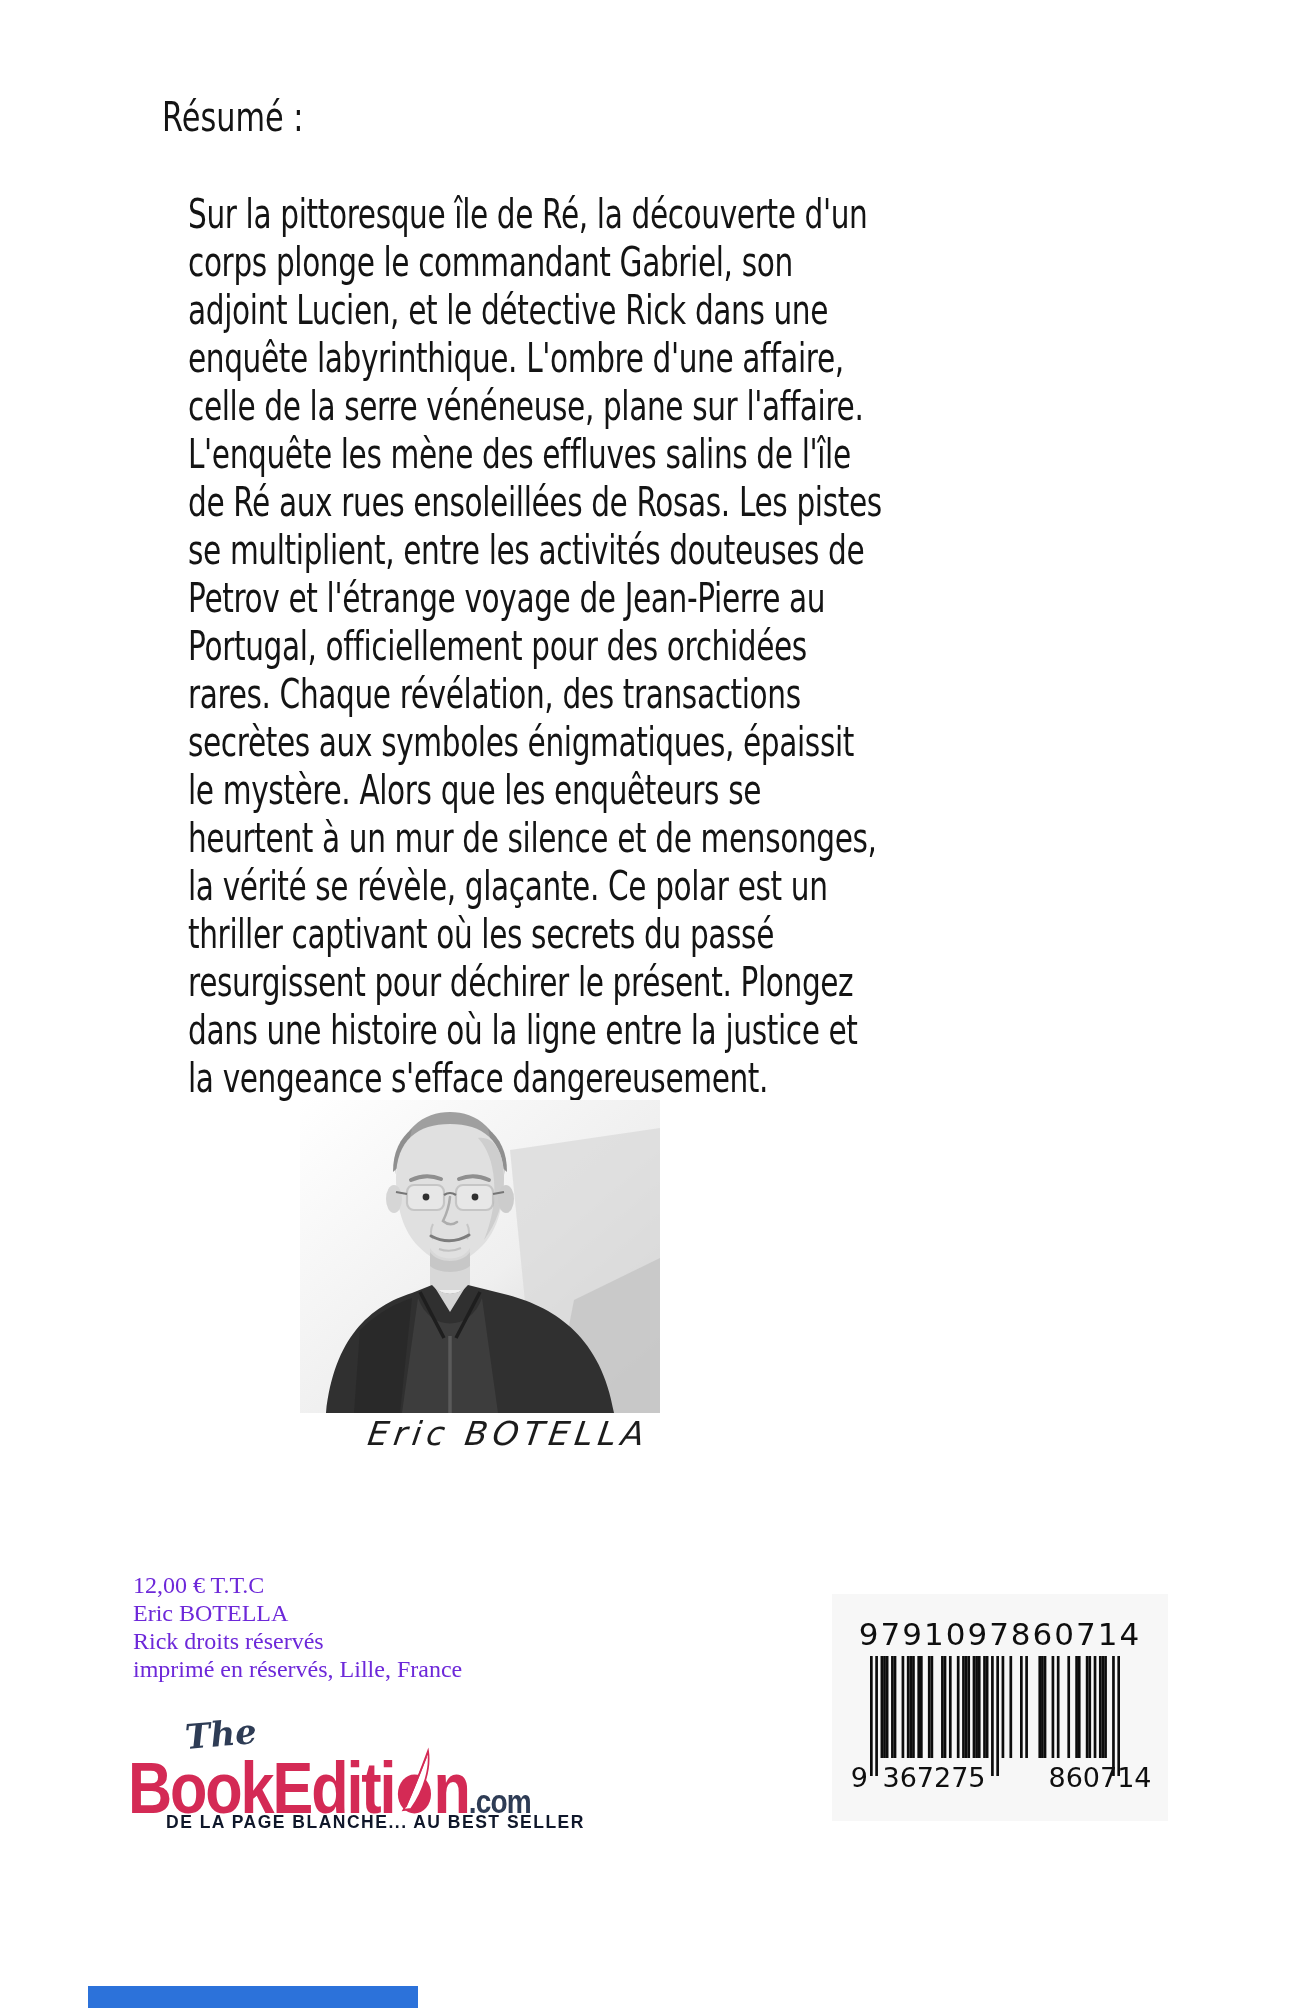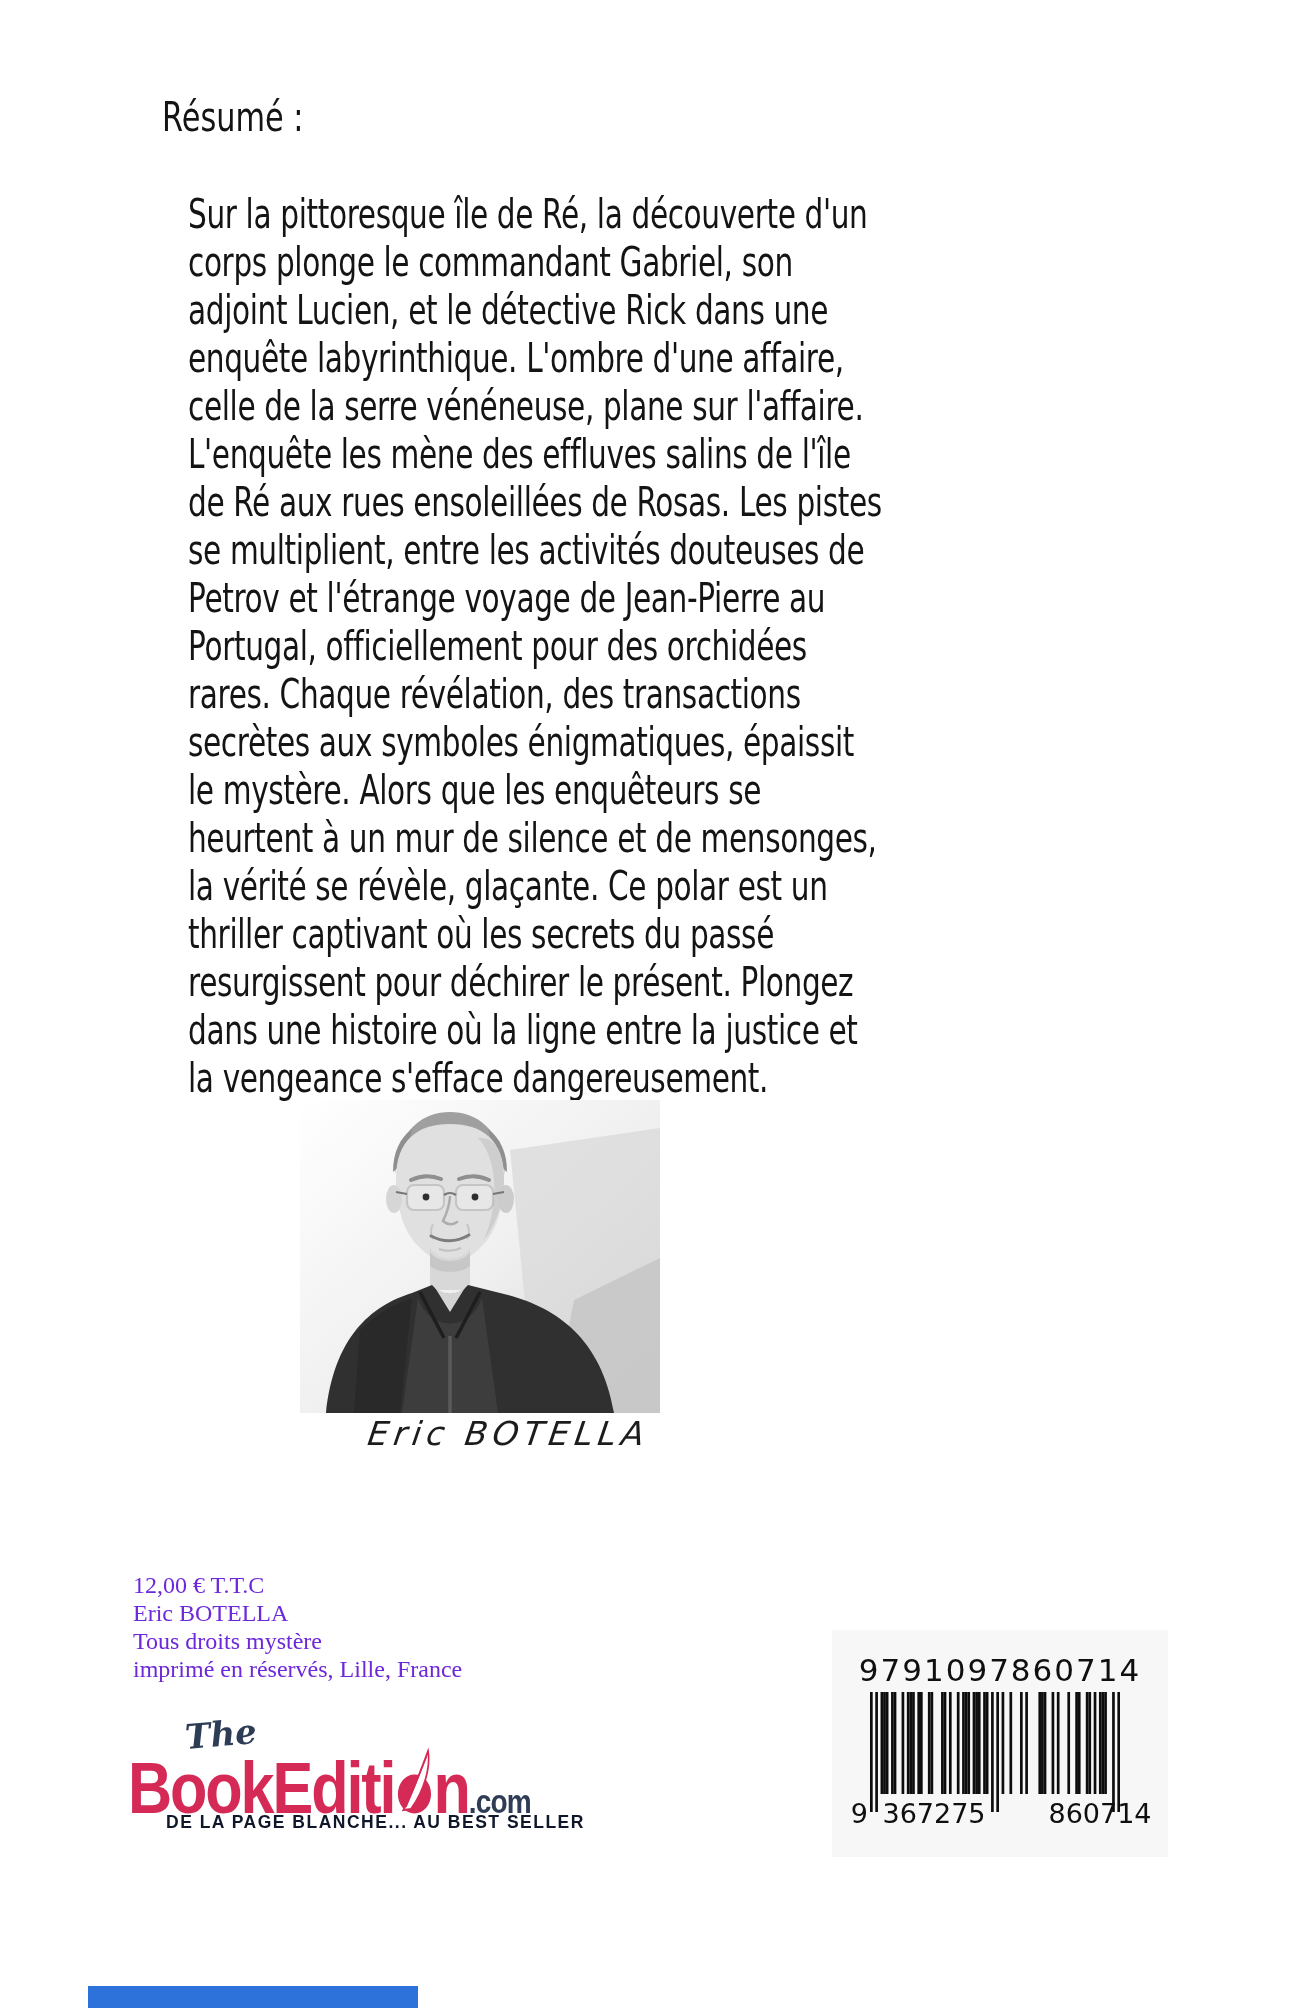--- a/index.html
+++ b/index.html
@@ -45,21 +45,21 @@
     transform:scaleX(0.85);transform-origin:0 0;white-space:nowrap;
   }
   .logo-main .tld{font-size:33px;letter-spacing:-1px;color:#2e3c55;}
   .logo-main svg{vertical-align:-2px;}
   .tagline{
     position:absolute;left:166px;top:1812px;
     font-family:"Liberation Sans","DejaVu Sans",sans-serif;font-weight:bold;
     font-size:17.5px;letter-spacing:1.5px;color:#0f172a;white-space:nowrap;
   }
   
-  .barcode-box{position:absolute;left:832px;top:1630px;width:336px;height:227px;background:#f7f7f7;}
+  .barcode-box{position:absolute;left:832px;top:1594px;width:336px;height:227px;background:#f7f7f7;}
   .bc-number{
     position:absolute;left:0;right:0;top:22px;text-align:center;
     font-size:31px;letter-spacing:2px;color:#0f0f0f;
   }
   .bc-bars{position:absolute;left:38px;top:62px;}
   .bc-digits{position:absolute;top:168px;font-size:27px;color:#0f0f0f;}
   .bc-d0{left:10px;width:26px;text-align:right;}
   .bc-d1{left:50px;width:104px;text-align:center;}
   .bc-d2{left:172px;width:104px;text-align:center;margin-left:44px;}
   
@@ -145,21 +145,21 @@
       <path d="M150,236 L150,313" stroke="#5a5a5a" stroke-width="3.5"></path>
       <path d="M60,230 C80,210 100,202 112,198 L100,313 L54,313 Z" fill="#262626" opacity="0.7"></path>
     </svg>
   </div>
 
   <div class="signature">Eric BOTELLA</div>
 
   <div class="imprint">
     <div>12,00 € T.T.C</div>
     <div>Eric BOTELLA</div>
-    <div>Tous droits mystère</div>
+    <div>Rick droits réservés</div>
     <div>imprimé en réservés, Lille, France</div>
   </div>
 
   <div>
     <div class="logo-the">The</div>
     <div class="logo-main">
       <span>BookEditi</span><svg width="46" height="74" viewBox="0 0 46 74">
         <circle cx="23" cy="53" r="19.5" fill="#d42a55"></circle>
         <path d="M10,69 C17,59 26,40 39,10 C42,26 35,49 19,68 Z" fill="#ffffff" stroke="#d42a55" stroke-width="2"></path>
         <path d="M13,66 L37,16" stroke="#d42a55" stroke-width="1.6"></path>

